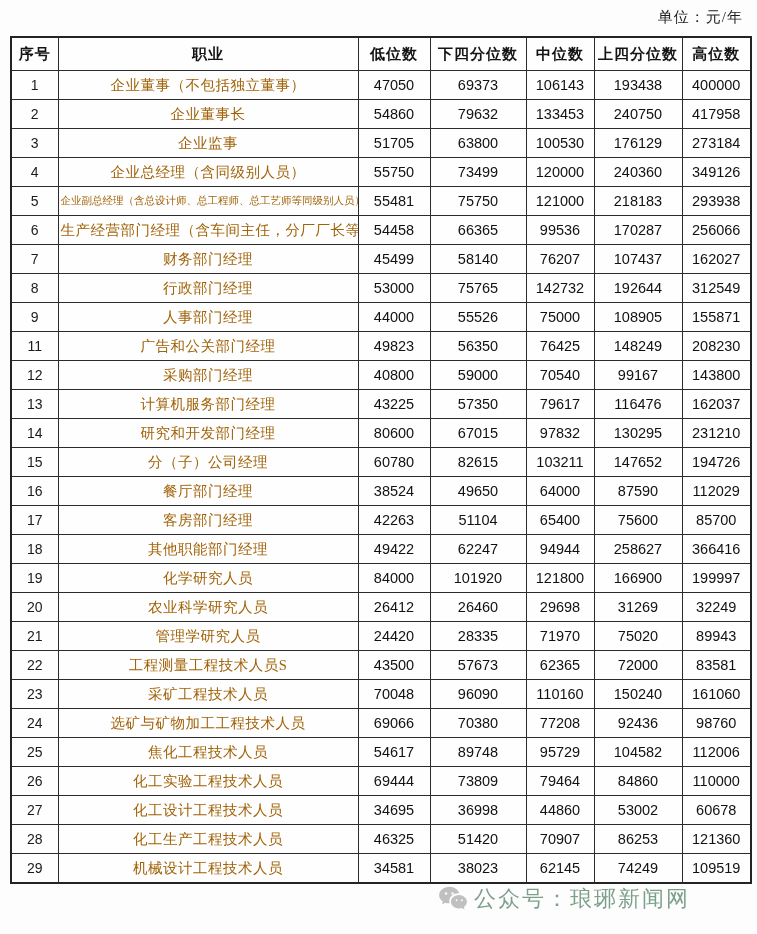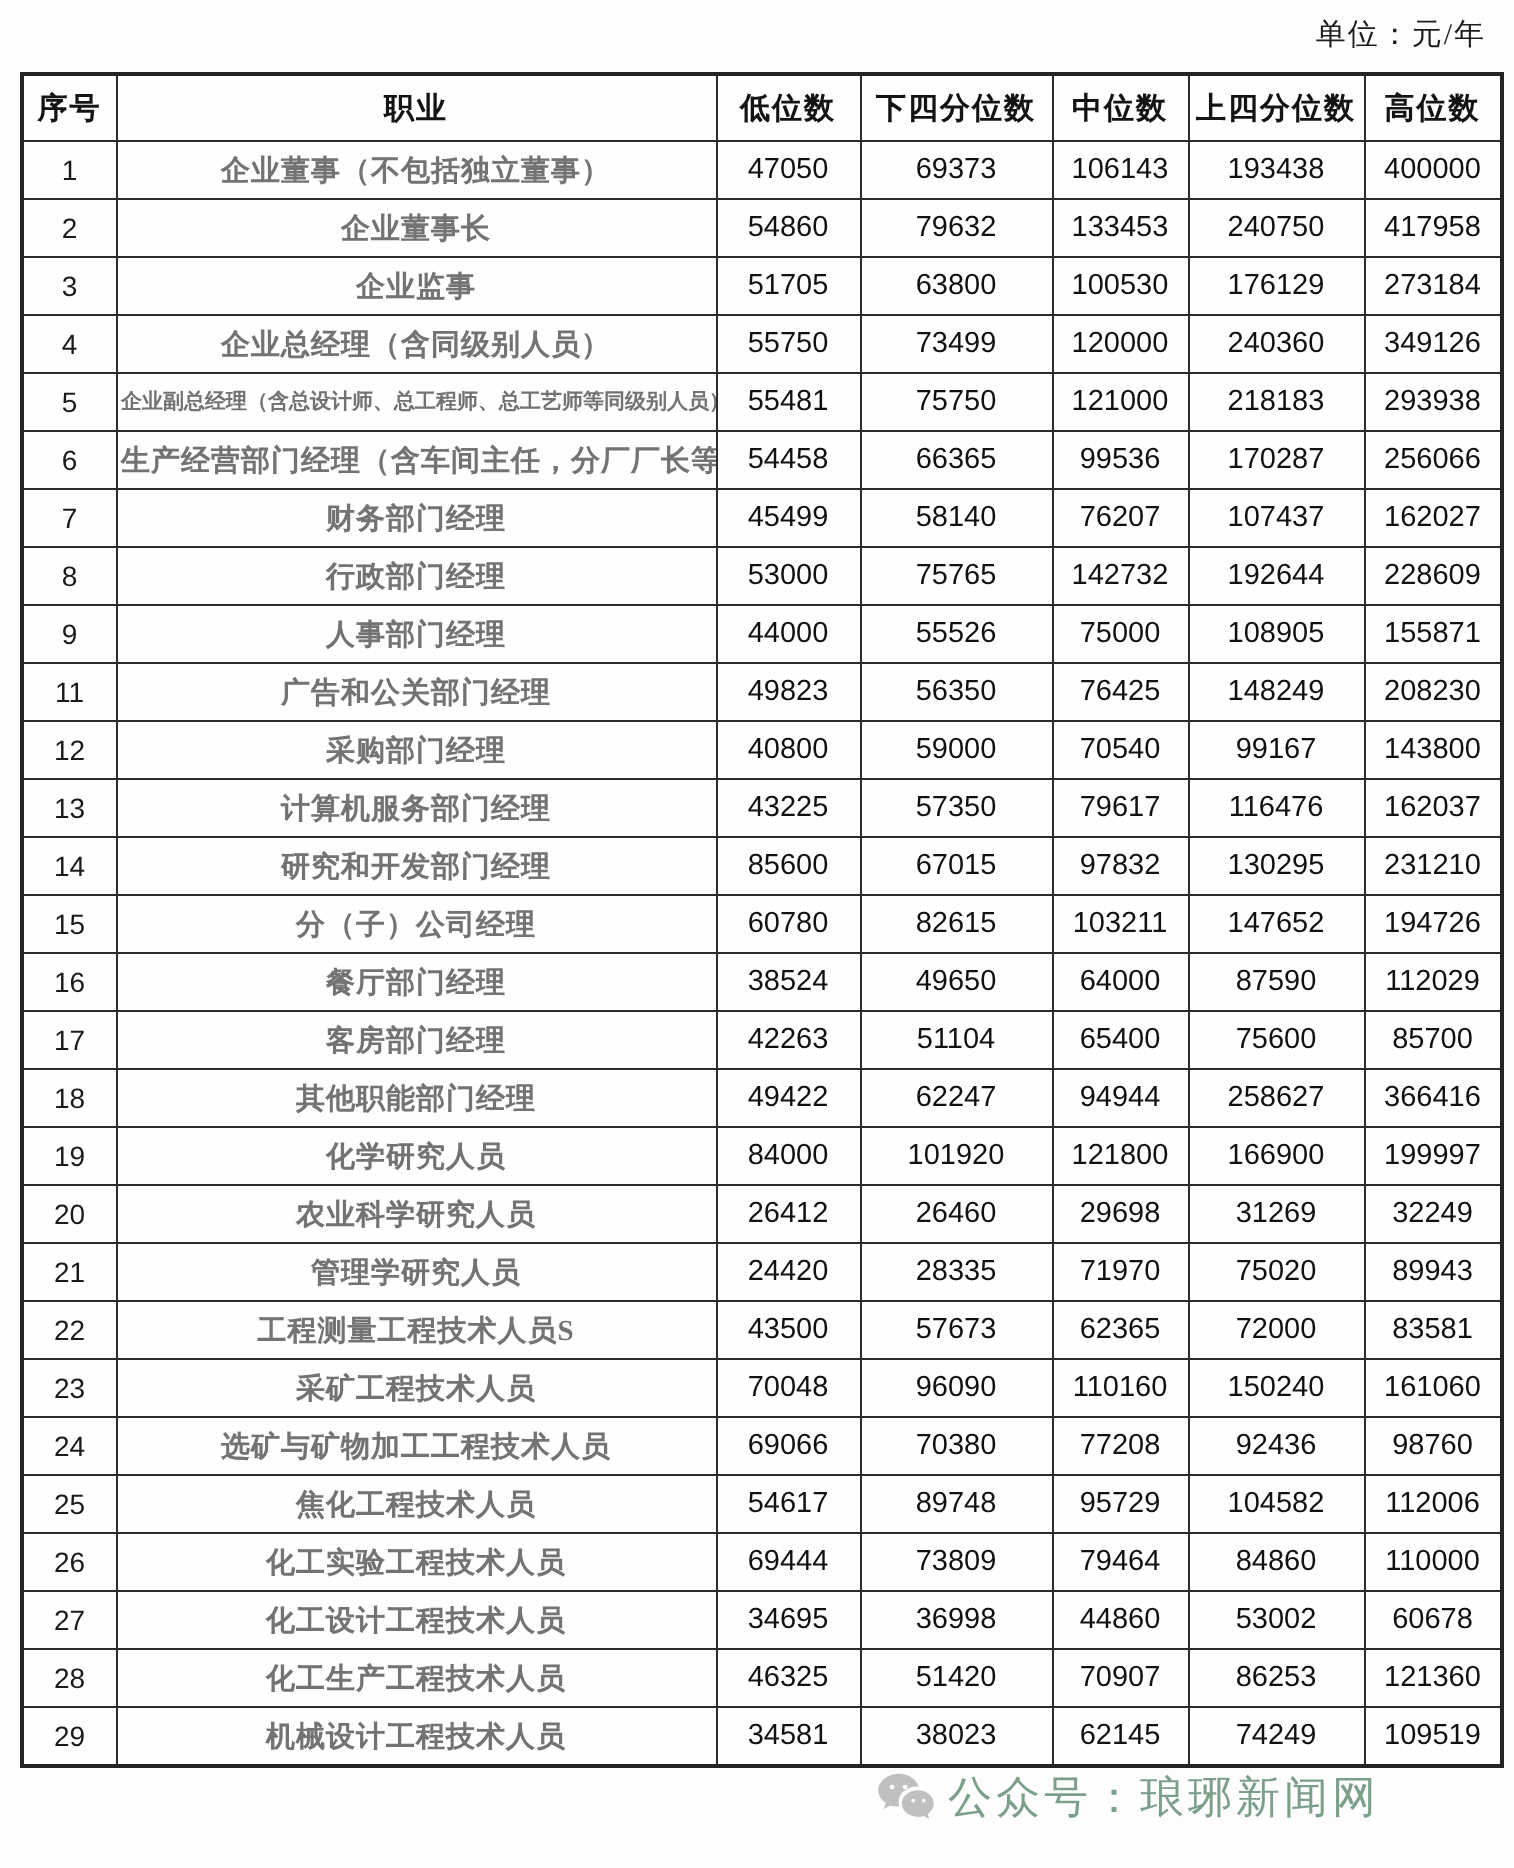--- a/index.html
+++ b/index.html
@@ -52,22 +52,21 @@
     white-space: nowrap;
   }
   td.c-idx {
     font-family: "Liberation Sans", "DejaVu Sans", sans-serif;
     font-size: 14px;
     color: #1a1a1a;
   }
   td.c-occ {
     font-size: 14.5px;
     letter-spacing: 0.5px;
-    color: #737373;
-    font-weight: bold;
+    color: #a16207;
   }
   td.c-occ.small { font-size: 10.5px; letter-spacing: 0; }
   td.c-num {
     font-family: "Liberation Sans", "DejaVu Sans", sans-serif;
     font-size: 14.5px;
     color: #111111;
   }
   .watermark {
     position: absolute;
     left: 438px;
@@ -176,21 +175,21 @@
           <td class="c-num">107437</td>
           <td class="c-num">162027</td>
         </tr>
         <tr>
           <td class="c-idx">8</td>
           <td class="c-occ">行政部门经理</td>
           <td class="c-num">53000</td>
           <td class="c-num">75765</td>
           <td class="c-num">142732</td>
           <td class="c-num">192644</td>
-          <td class="c-num">228609</td>
+          <td class="c-num">312549</td>
         </tr>
         <tr>
           <td class="c-idx">9</td>
           <td class="c-occ">人事部门经理</td>
           <td class="c-num">44000</td>
           <td class="c-num">55526</td>
           <td class="c-num">75000</td>
           <td class="c-num">108905</td>
           <td class="c-num">155871</td>
         </tr>
@@ -217,21 +216,21 @@
           <td class="c-occ">计算机服务部门经理</td>
           <td class="c-num">43225</td>
           <td class="c-num">57350</td>
           <td class="c-num">79617</td>
           <td class="c-num">116476</td>
           <td class="c-num">162037</td>
         </tr>
         <tr>
           <td class="c-idx">14</td>
           <td class="c-occ">研究和开发部门经理</td>
-          <td class="c-num">85600</td>
+          <td class="c-num">80600</td>
           <td class="c-num">67015</td>
           <td class="c-num">97832</td>
           <td class="c-num">130295</td>
           <td class="c-num">231210</td>
         </tr>
         <tr>
           <td class="c-idx">15</td>
           <td class="c-occ">分（子）公司经理</td>
           <td class="c-num">60780</td>
           <td class="c-num">82615</td>

